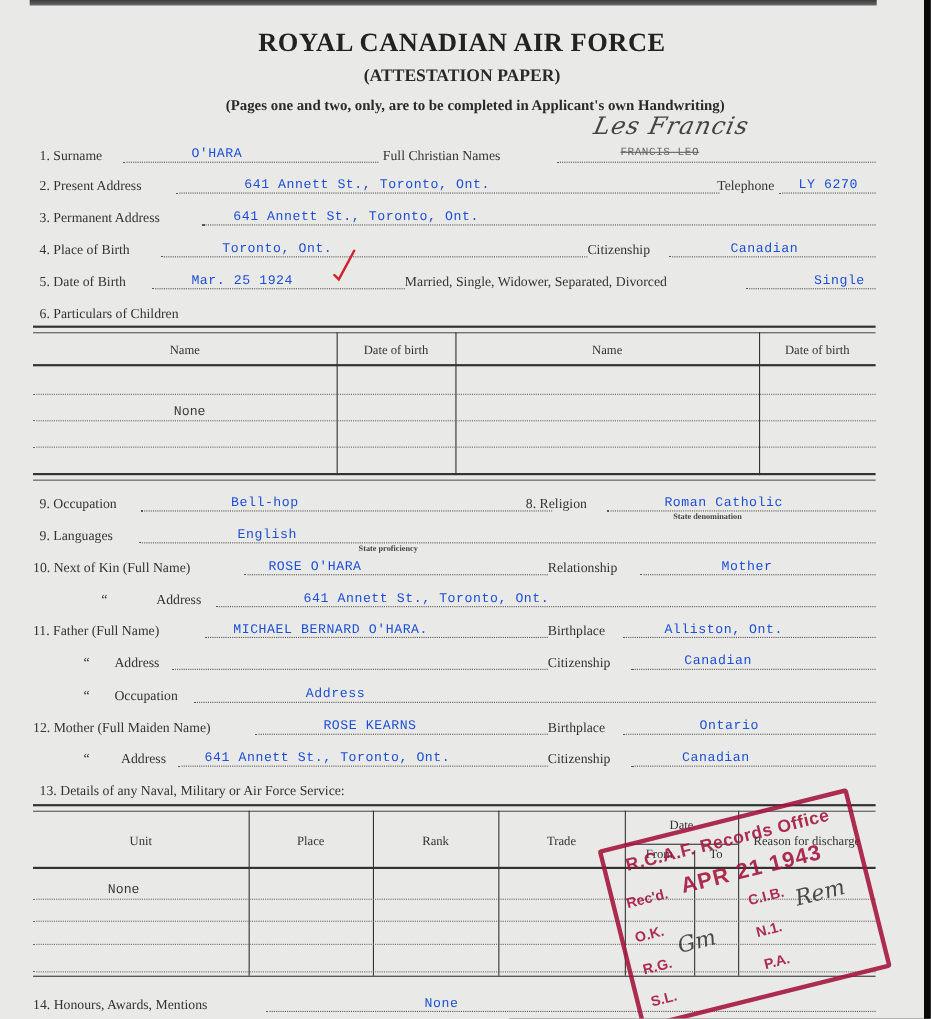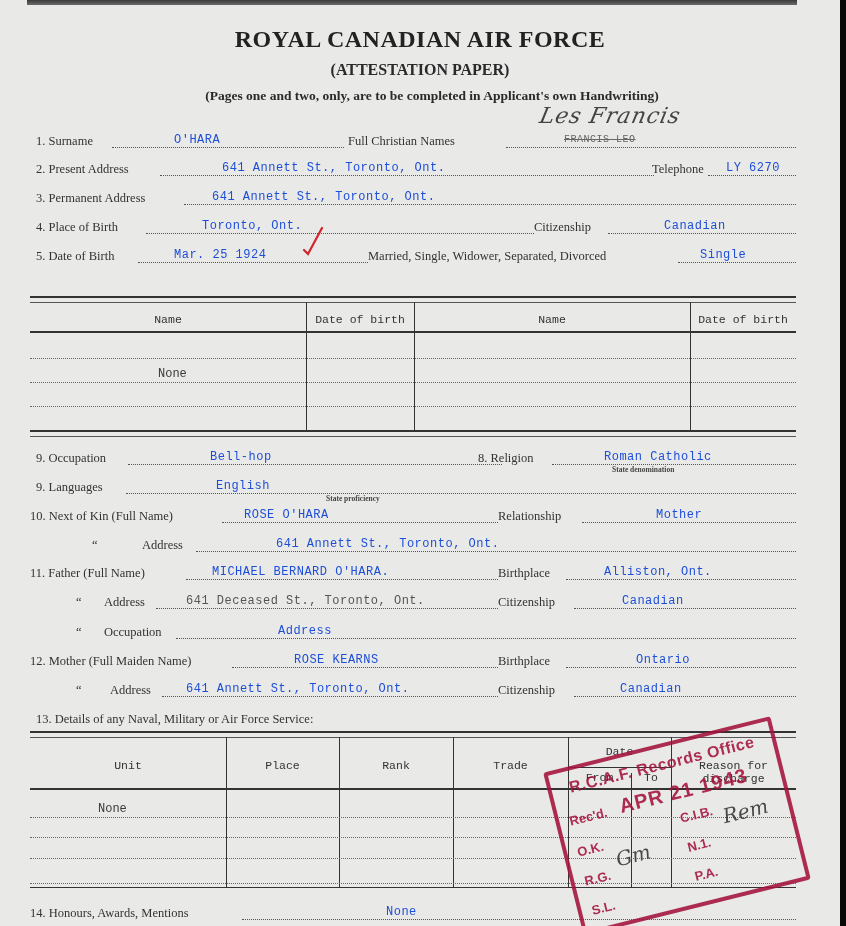--- a/index.html
+++ b/index.html
@@ -17,21 +17,21 @@
   .val{position:absolute;top:-1px;font-family:"Liberation Mono","DejaVu Sans Mono",monospace;font-size:12px;color:#1d4ed8;letter-spacing:0.5px;}
   .dots{position:absolute;top:13px;height:0;border-bottom:1px dotted #555;}
   .strike{text-decoration:line-through;color:#666;font-size:10px;}
   .note{position:absolute;font-size:7.5px;font-weight:bold;font-family:"Liberation Serif",serif;color:#444;}
   .check{position:absolute;left:302px;top:226px;width:22px;height:30px;}
   .tbl{position:absolute;left:30px;width:766px;}
   .tbl .dbl{position:absolute;left:0;width:766px;height:4px;border-top:2px solid #333;border-bottom:1px solid #555;}
   .tbl .hline{position:absolute;left:0;width:766px;height:0;border-top:2px solid #333;}
   .tbl .dotline{position:absolute;left:0;width:766px;height:0;border-top:1px dotted #666;}
   .tbl .vline{position:absolute;width:0;border-left:1px solid #333;}
-  .th{position:absolute;font-size:11.5px;font-family:Liberation Mono, monospace;color:#333;text-align:center;}
+  .th{position:absolute;font-size:11.5px;font-family:Liberation Serif, serif;color:#333;text-align:center;}
   .cell{position:absolute;font-family:"Liberation Mono",monospace;font-size:12px;color:#3a3a3a;}
   .stamp{position:absolute;left:560px;top:742px;width:226px;height:160px;transform:rotate(-14deg);transform-origin:center;border:4px solid #a4123c;border-radius:3px;color:#a4123c;font-family:"Liberation Sans",sans-serif;font-weight:bold;opacity:0.88;}
   .stamp .s-office{position:absolute;left:18px;top:8px;font-size:16px;letter-spacing:0.5px;}
   .stamp .s-recd{position:absolute;left:10px;top:38px;font-size:13px;}
   .stamp .s-date{position:absolute;left:62px;top:32px;font-size:20px;letter-spacing:1px;}
   .stamp .s-line{position:absolute;font-size:13px;}
   .stamp .s-init{position:absolute;font-family:"DejaVu Serif",serif;font-style:italic;font-weight:normal;color:#333;font-size:20px;}
 </style>
 </head>
 <body>
@@ -79,23 +79,26 @@
   <svg class="check" viewBox="0 0 22 30">
     <path d="M2 24 L6 28 L20 2" fill="none" stroke="#d2232a" stroke-width="2.2" stroke-linecap="round"></path>
   </svg>
 
   <div class="row" style="top:249px;width:760px;">
     <span class="lbl" style="left:0">5. Date of Birth</span>
     <span class="dots" style="left:102px;width:230px"></span>
     <span class="val" style="left:138px">Mar. 25  1924</span>
     <span class="lbl" style="left:332px">Married, Single, Widower, Separated, Divorced</span>
     <span class="dots" style="left:642px;width:118px"></span>
-    <span class="val" style="left:664px">Single</span>
-  </div>
-
+    <span class="val" style="left:704px">Single</span>
+  </div>
+
+  <div class="row" style="top:278px;width:400px;">
+    <span class="lbl" style="left:0">6. Particulars of Children</span>
+  </div>
 
   <div class="tbl" style="top:296px;height:140px;">
     <div class="dbl" style="top:0"></div>
     <div class="vline" style="left:276px;top:6px;height:130px"></div>
     <div class="vline" style="left:384px;top:6px;height:130px"></div>
     <div class="vline" style="left:660px;top:6px;height:130px"></div>
     <div class="th" style="left:0;width:276px;top:17px">Name</div>
     <div class="th" style="left:276px;width:108px;top:17px">Date of birth</div>
     <div class="th" style="left:384px;width:276px;top:17px">Name</div>
     <div class="th" style="left:660px;width:106px;top:17px">Date of birth</div>
@@ -146,21 +149,20 @@
     <span class="val" style="left:176px">MICHAEL  BERNARD O'HARA.</span>
     <span class="lbl" style="left:462px">Birthplace</span>
     <span class="dots" style="left:530px;width:230px"></span>
     <span class="val" style="left:568px">Alliston, Ont.</span>
   </div>
 
   <div class="row" style="top:595px;width:760px;">
     <span class="lbl" style="left:40px">“</span>
     <span class="lbl" style="left:68px">Address</span>
     <span class="dots" style="left:120px;width:342px"></span>
-    <span class="val" style="left:150px;color:#555">641 Deceased St., Toronto, Ont.</span>
     <span class="lbl" style="left:462px">Citizenship</span>
     <span class="dots" style="left:538px;width:222px"></span>
     <span class="val" style="left:586px">Canadian</span>
   </div>
 
   <div class="row" style="top:625px;width:760px;">
     <span class="lbl" style="left:40px">“</span>
     <span class="lbl" style="left:68px">Occupation</span>
     <span class="dots" style="left:140px;width:620px"></span>
     <span class="val" style="left:242px">Address</span>

